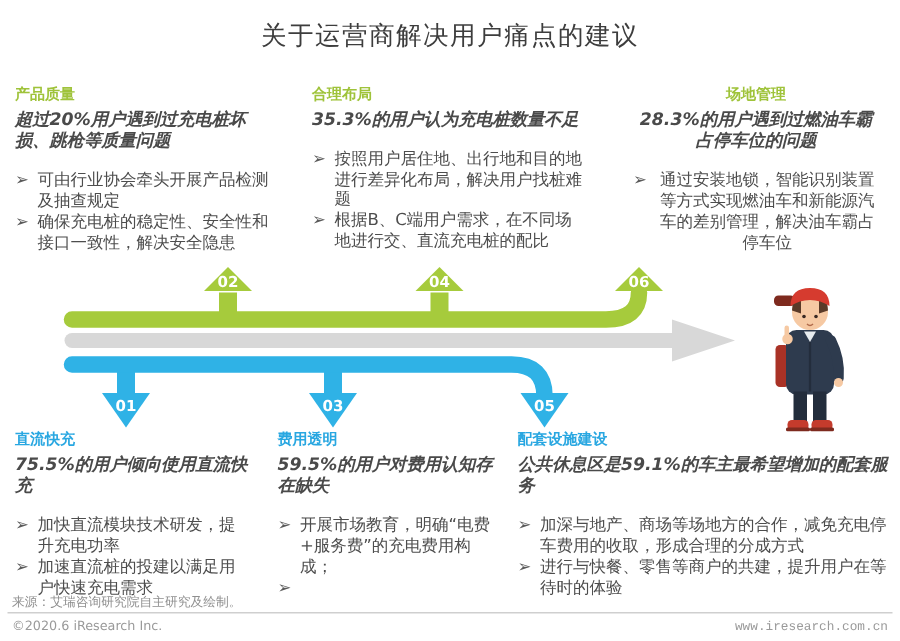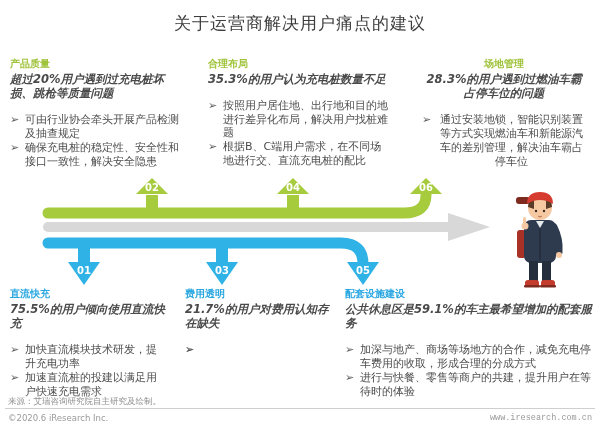--- a/index.html
+++ b/index.html
@@ -144,22 +144,22 @@
 
   <div class="block bottom b-b1">
     <div class="heading">直流快充</div>
     <div class="stat">75.5%的用户倾向使用直流快充</div>
     <div class="bullet"><span class="marker">➢</span><span>加快直流模块技术研发，提升充电功率</span></div>
     <div class="bullet"><span class="marker">➢</span><span>加速直流桩的投建以满足用户快速充电需求</span></div>
   </div>
 
   <div class="block bottom b-b2">
     <div class="heading">费用透明</div>
-    <div class="stat">21.7%的用户对费用认知存在缺失</div>
-    <div class="bullet"><span class="marker">➢</span></div>
+    <div class="stat">59.5%的用户对费用认知存在缺失</div>
+    <div class="bullet"><span class="marker">➢</span><span>开展市场教育，明确“电费+服务费”的充电费用构成；</span></div>
     <div class="bullet"><span class="marker">➢</span></div>
   </div>
 
   <div class="block bottom b-b3">
     <div class="heading">配套设施建设</div>
     <div class="stat">公共休息区是59.1%的车主最希望增加的配套服务</div>
     <div class="bullet"><span class="marker">➢</span><span>加深与地产、商场等场地方的合作，减免充电停车费用的收取，形成合理的分成方式</span></div>
     <div class="bullet"><span class="marker">➢</span><span>进行与快餐、零售等商户的共建，提升用户在等待时的体验</span></div>
   </div>
 

